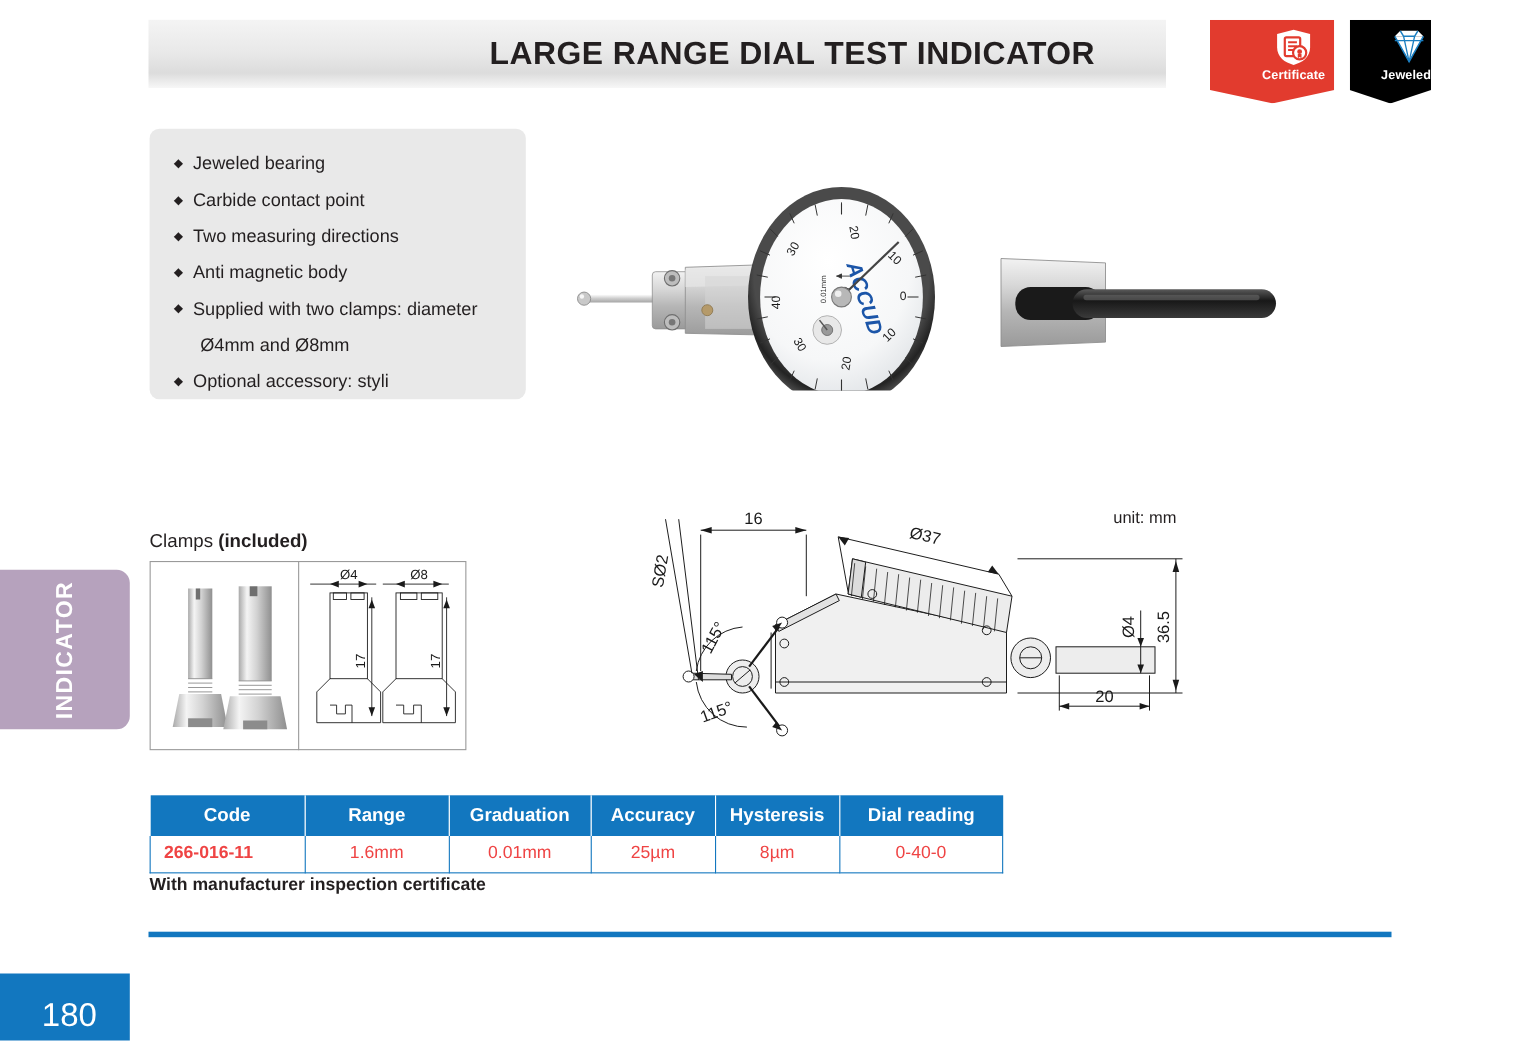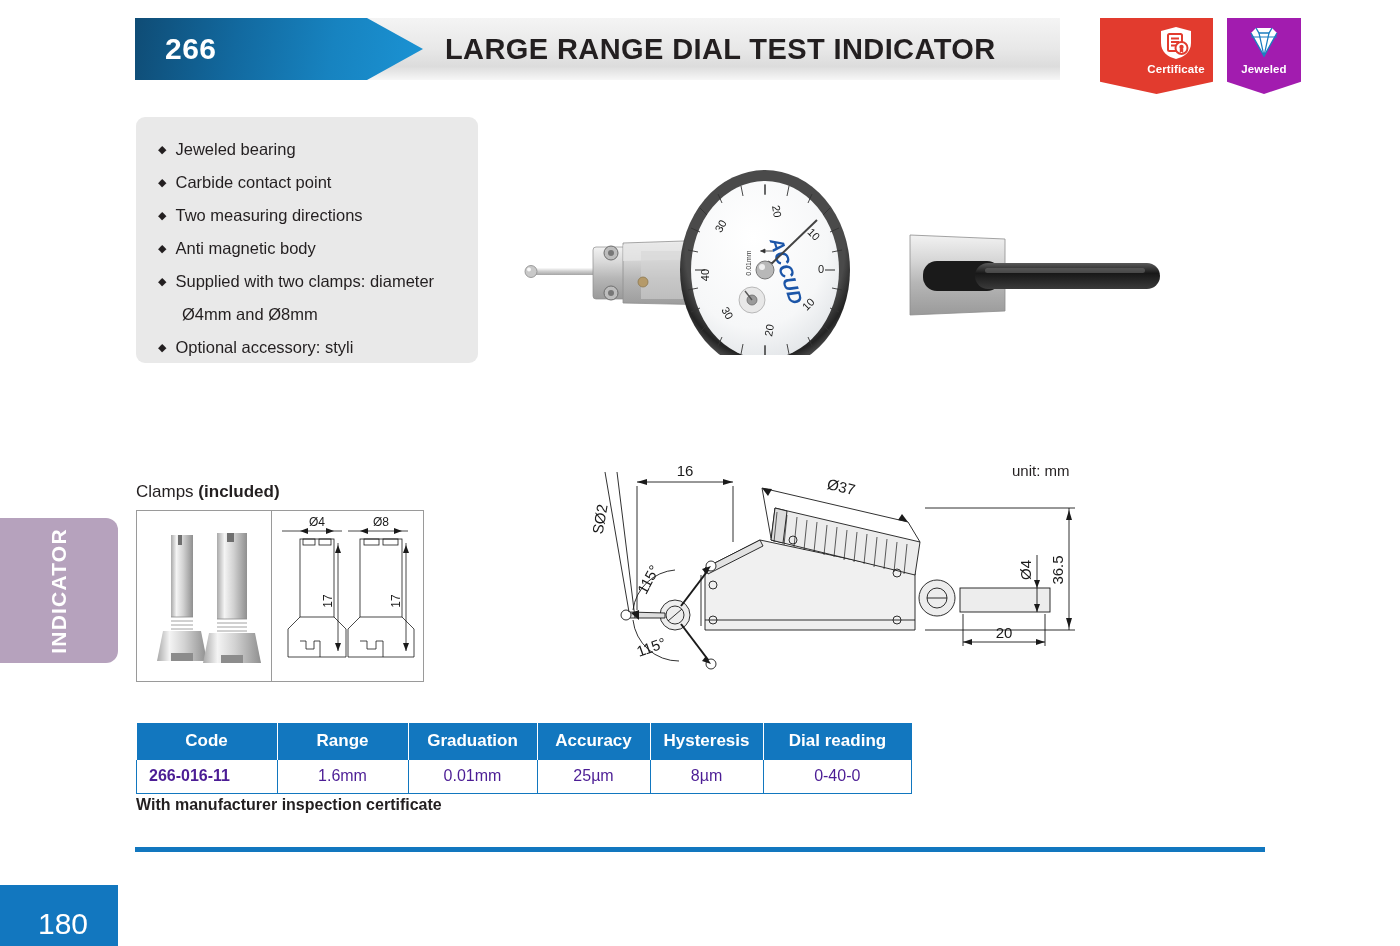--- a/index.html
+++ b/index.html
@@ -33,21 +33,21 @@
   }
 
   
   .badges{position:absolute;left:1100px;top:18px;display:flex;gap:14px;}
   .badge{
     width:74px;height:76px;position:relative;
     clip-path:polygon(0 0,100% 0,100% 84%,50% 100%,0 84%);
     display:flex;flex-direction:column;align-items:center;
   }
   .badge.cert{background:#e23b2e;padding-left:39px;}
-  .badge.jewel{background:#a21caf;}
+  .badge.jewel{background:#000000;align-items:flex-end;}
   .badge .bicon{margin-top:7px;width:40px;height:36px;}
   .badge .blabel{
     color:#ffffff;font-size:11.5px;font-weight:bold;margin-top:2px;letter-spacing:.1px;
   }
 
   
   .features{
     position:absolute;left:136px;top:117px;width:342px;height:246px;
     background:#e9e9e9;border-radius:9px;padding:16px 18px 0 22px;
     box-sizing:border-box;
@@ -83,21 +83,21 @@
   
   .spec-table{
     position:absolute;left:136px;top:723px;border-collapse:collapse;
   }
   .spec-table th{
     background:#1277bf;color:#ffffff;font-size:17px;font-weight:bold;
     padding:8px 0 9px;border-right:1px solid #ffffff;
   }
   .spec-table th:last-child{border-right:none;}
   .spec-table td{
-    font-size:16px;color:#4c1d95;text-align:center;padding:7px 0 8px;
+    font-size:16px;color:#ef4444;text-align:center;padding:7px 0 8px;
     border:1px solid #1277bf;border-top:none;
   }
   .spec-table td.code{font-weight:bold;text-align:left;padding-left:12px;}
   .cert-note{
     position:absolute;left:136px;top:796px;font-size:16px;font-weight:bold;color:#231f20;
   }
 
   
   .sidetab{
     position:absolute;left:0;top:518px;width:118px;height:145px;
@@ -122,24 +122,20 @@
     position:absolute;left:135px;top:847px;width:1130px;height:5px;background:#1277bf;
   }
 </style>
 </head>
 <body>
 
 <div class="page">
 
   <div class="header">
     <div class="hdr-gray"></div>
-    <div class="hdr-code-wrap">
-      <div class="hdr-code-bg"></div>
-      <div class="hdr-code">266</div>
-    </div>
     <div class="hdr-title">LARGE RANGE DIAL TEST INDICATOR</div>
   </div>
 
   <div class="badges">
     <div class="badge cert">
       <svg class="bicon" viewBox="0 0 40 36">
         <path d="M20 2 L35 6 V18 C35 27 28 32 20 34 C12 32 5 27 5 18 V6 Z" fill="#ffffff"></path>
         <rect x="12" y="9" width="14" height="17" rx="1.5" fill="none" stroke="#e23b2e" stroke-width="2"></rect>
         <line x1="15" y1="13.5" x2="23" y2="13.5" stroke="#e23b2e" stroke-width="1.8"></line>
         <line x1="15" y1="17" x2="23" y2="17" stroke="#e23b2e" stroke-width="1.8"></line>

